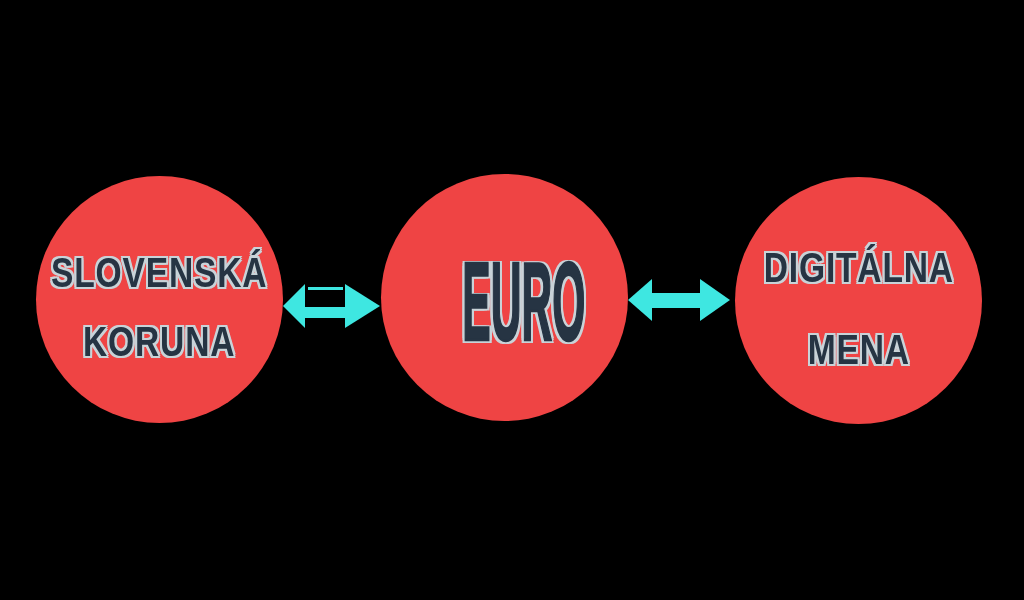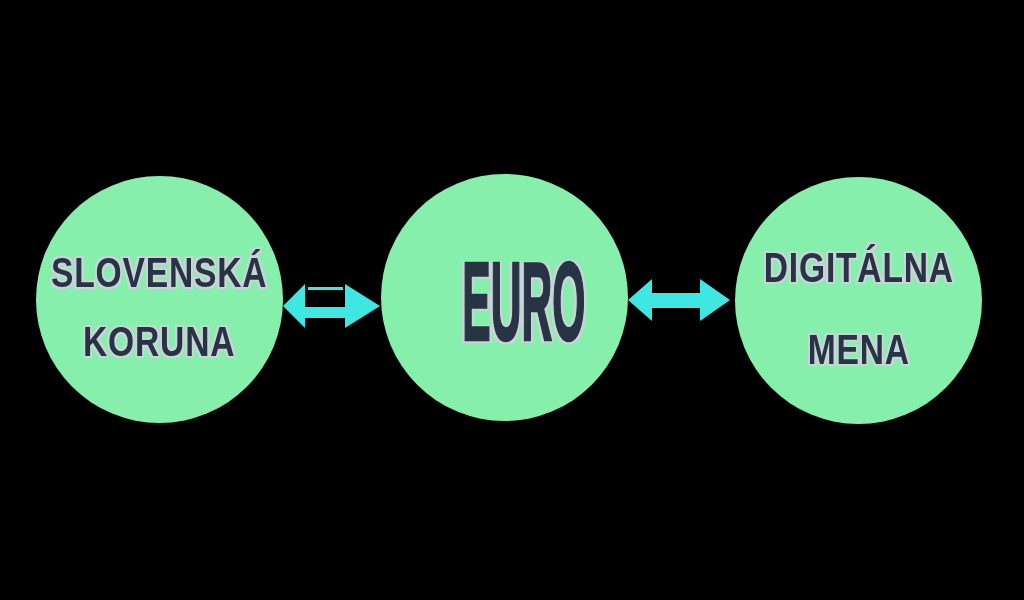--- a/index.html
+++ b/index.html
@@ -13,21 +13,21 @@
     height: 600px;
     background: #000000;
     overflow: hidden;
     font-family: "Liberation Sans", sans-serif;
   }
   .circle {
     position: absolute;
     width: 247px;
     height: 247px;
     border-radius: 50%;
-    background: #86efac;
+    background: #ef4444;
     display: flex;
     flex-direction: column;
     align-items: center;
     justify-content: center;
   }
   .c1 { left: 36px;  top: 176px; padding-top: 16px; box-sizing: border-box; row-gap: 27px; }
   .c2 { left: 381px; top: 174px; padding-top: 9px;  box-sizing: border-box; text-align: right; }
   .c3 { left: 735px; top: 177px; padding-top: 16px; box-sizing: border-box; row-gap: 40px; }
   .label-line {
     display: block;

